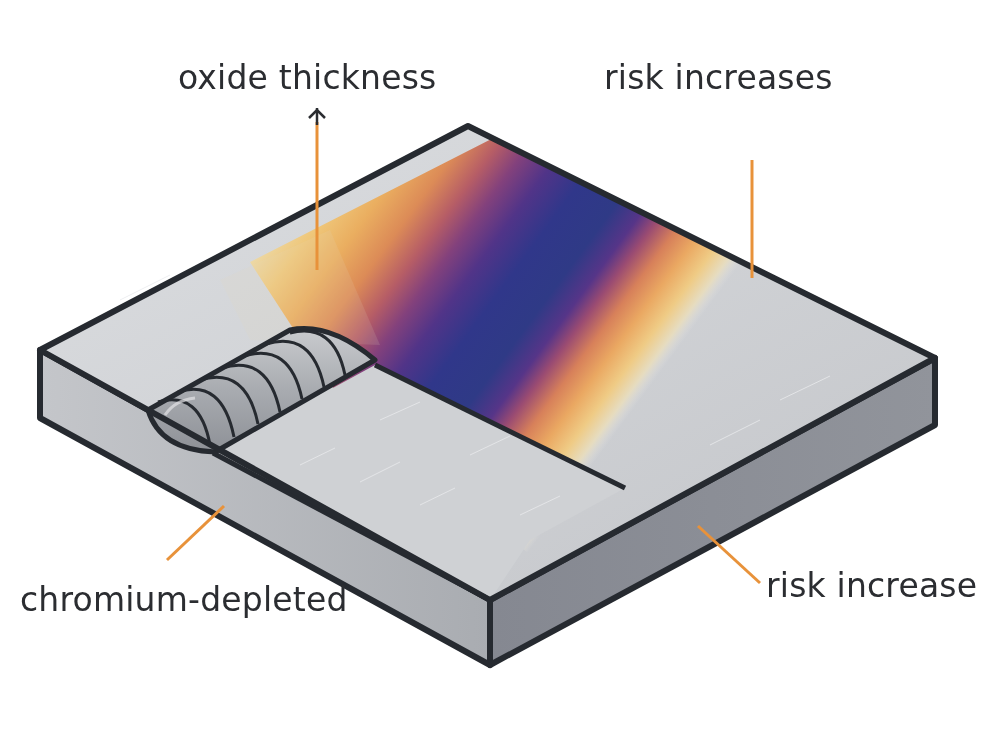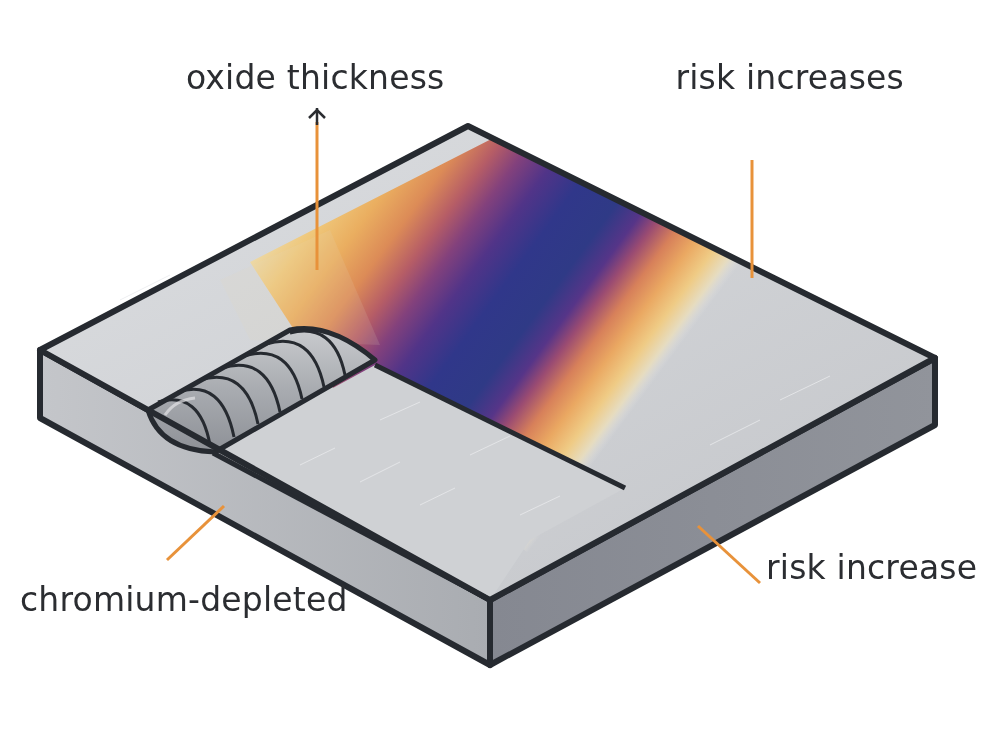--- a/index.html
+++ b/index.html
@@ -1,25 +1,25 @@
 <!DOCTYPE html>
 <html><head>
   <meta charset="utf-8">
   <style>
     html, body { margin: 0; padding: 0; background: #ffffff; }
     body { width: 1000px; height: 731px; position: relative; overflow: hidden;
            font-family: "DejaVu Sans", "Liberation Sans", sans-serif; }
     #scene { position: absolute; left: 0; top: 0; width: 1000px; height: 731px; }
     .label { position: absolute; color: #2b2d31; font-size: 33px; line-height: 40px;
              letter-spacing: 0.2px; white-space: nowrap; }
-    .label.center { text-align: right; }
-    #lbl-oxide { left: 186px; top: 58px; }
+    .label.center { text-align: left; }
+    #lbl-oxide { left: 178px; top: 58px; }
     #lbl-risk-top { left: 604px; top: 58px; width: 300px; }
     #lbl-chromium { left: 20px; top: 580px; }
-    #lbl-risk-bottom { left: 766px; top: 548px; }
+    #lbl-risk-bottom { left: 766px; top: 566px; }
     .label .line { display: block; }
   </style>
 </head>
 <body>
 
 <svg id="scene" viewBox="0 0 1000 731" xmlns="http://www.w3.org/2000/svg">
   <defs>
     <linearGradient id="topGrad" x1="0" y1="0" x2="1" y2="1">
       <stop offset="0" stop-color="#dcdee1"></stop>
       <stop offset="1" stop-color="#c3c5c9"></stop>

